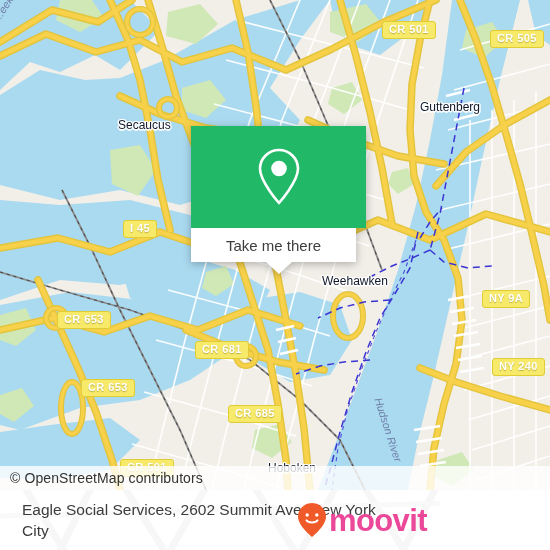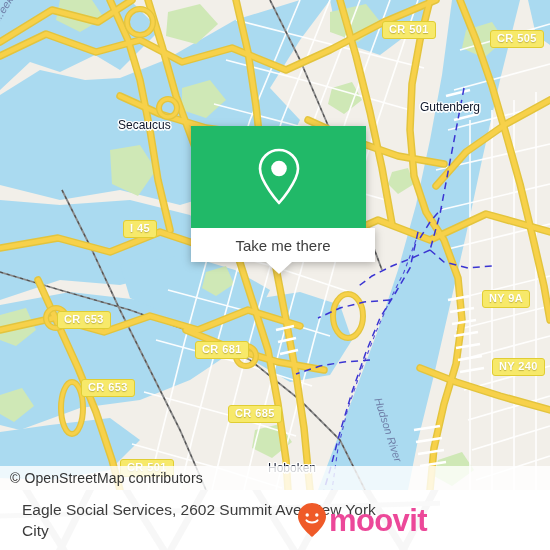--- a/index.html
+++ b/index.html
@@ -98,21 +98,21 @@
   }
   #popup-head {
     width: 175px;
     height: 102px;
     background: #21b968;
     display: flex;
     align-items: center;
     justify-content: center;
   }
   #popup-foot {
-    width: 184px;
+    width: 165px;
     height: 34px;
     background: #ffffff;
     display: flex;
     align-items: center;
     justify-content: center;
     color: #3d3d3d;
     font-size: 15px;
   }
   #popup-tail {
     position: absolute;
@@ -349,20 +349,21 @@
           <path d="M420,238 L430,222 L442,208"></path>
         </g>
         <g stroke="#3a34d2" stroke-width="1.1" fill="none" stroke-dasharray="4 4" opacity="0.85">
           <path d="M416,240 L404,272 L390,300 L376,332 L362,368 L348,408 L338,448 L332,490"></path>
         </g>
       </g>
     </svg>
 
     <div class="place" style="left:118px; top:118px;">Secaucus</div>
     <div class="place" style="left:420px; top:100px;">Guttenberg</div>
+    <div class="place" style="left:322px; top:274px;">Weehawken</div>
     <div class="place" style="left:268px; top:461px;">Hoboken</div>
 
     <div class="waterlabel" style="left:-4px; top:14px; transform:rotate(-58deg); transform-origin:left center;">...eek Canal</div>
     <div class="waterlabel" style="left:378px; top:392px; transform:rotate(72deg); transform-origin:left center;">Hudson River</div>
 
     <div class="shield" style="left:382px; top:21px;">CR 501</div>
     <div class="shield" style="left:490px; top:30px;">CR 505</div>
     <div class="shield" style="left:123px; top:220px;">I 45</div>
     <div class="shield" style="left:57px; top:311px;">CR 653</div>
     <div class="shield" style="left:195px; top:341px;">CR 681</div>

